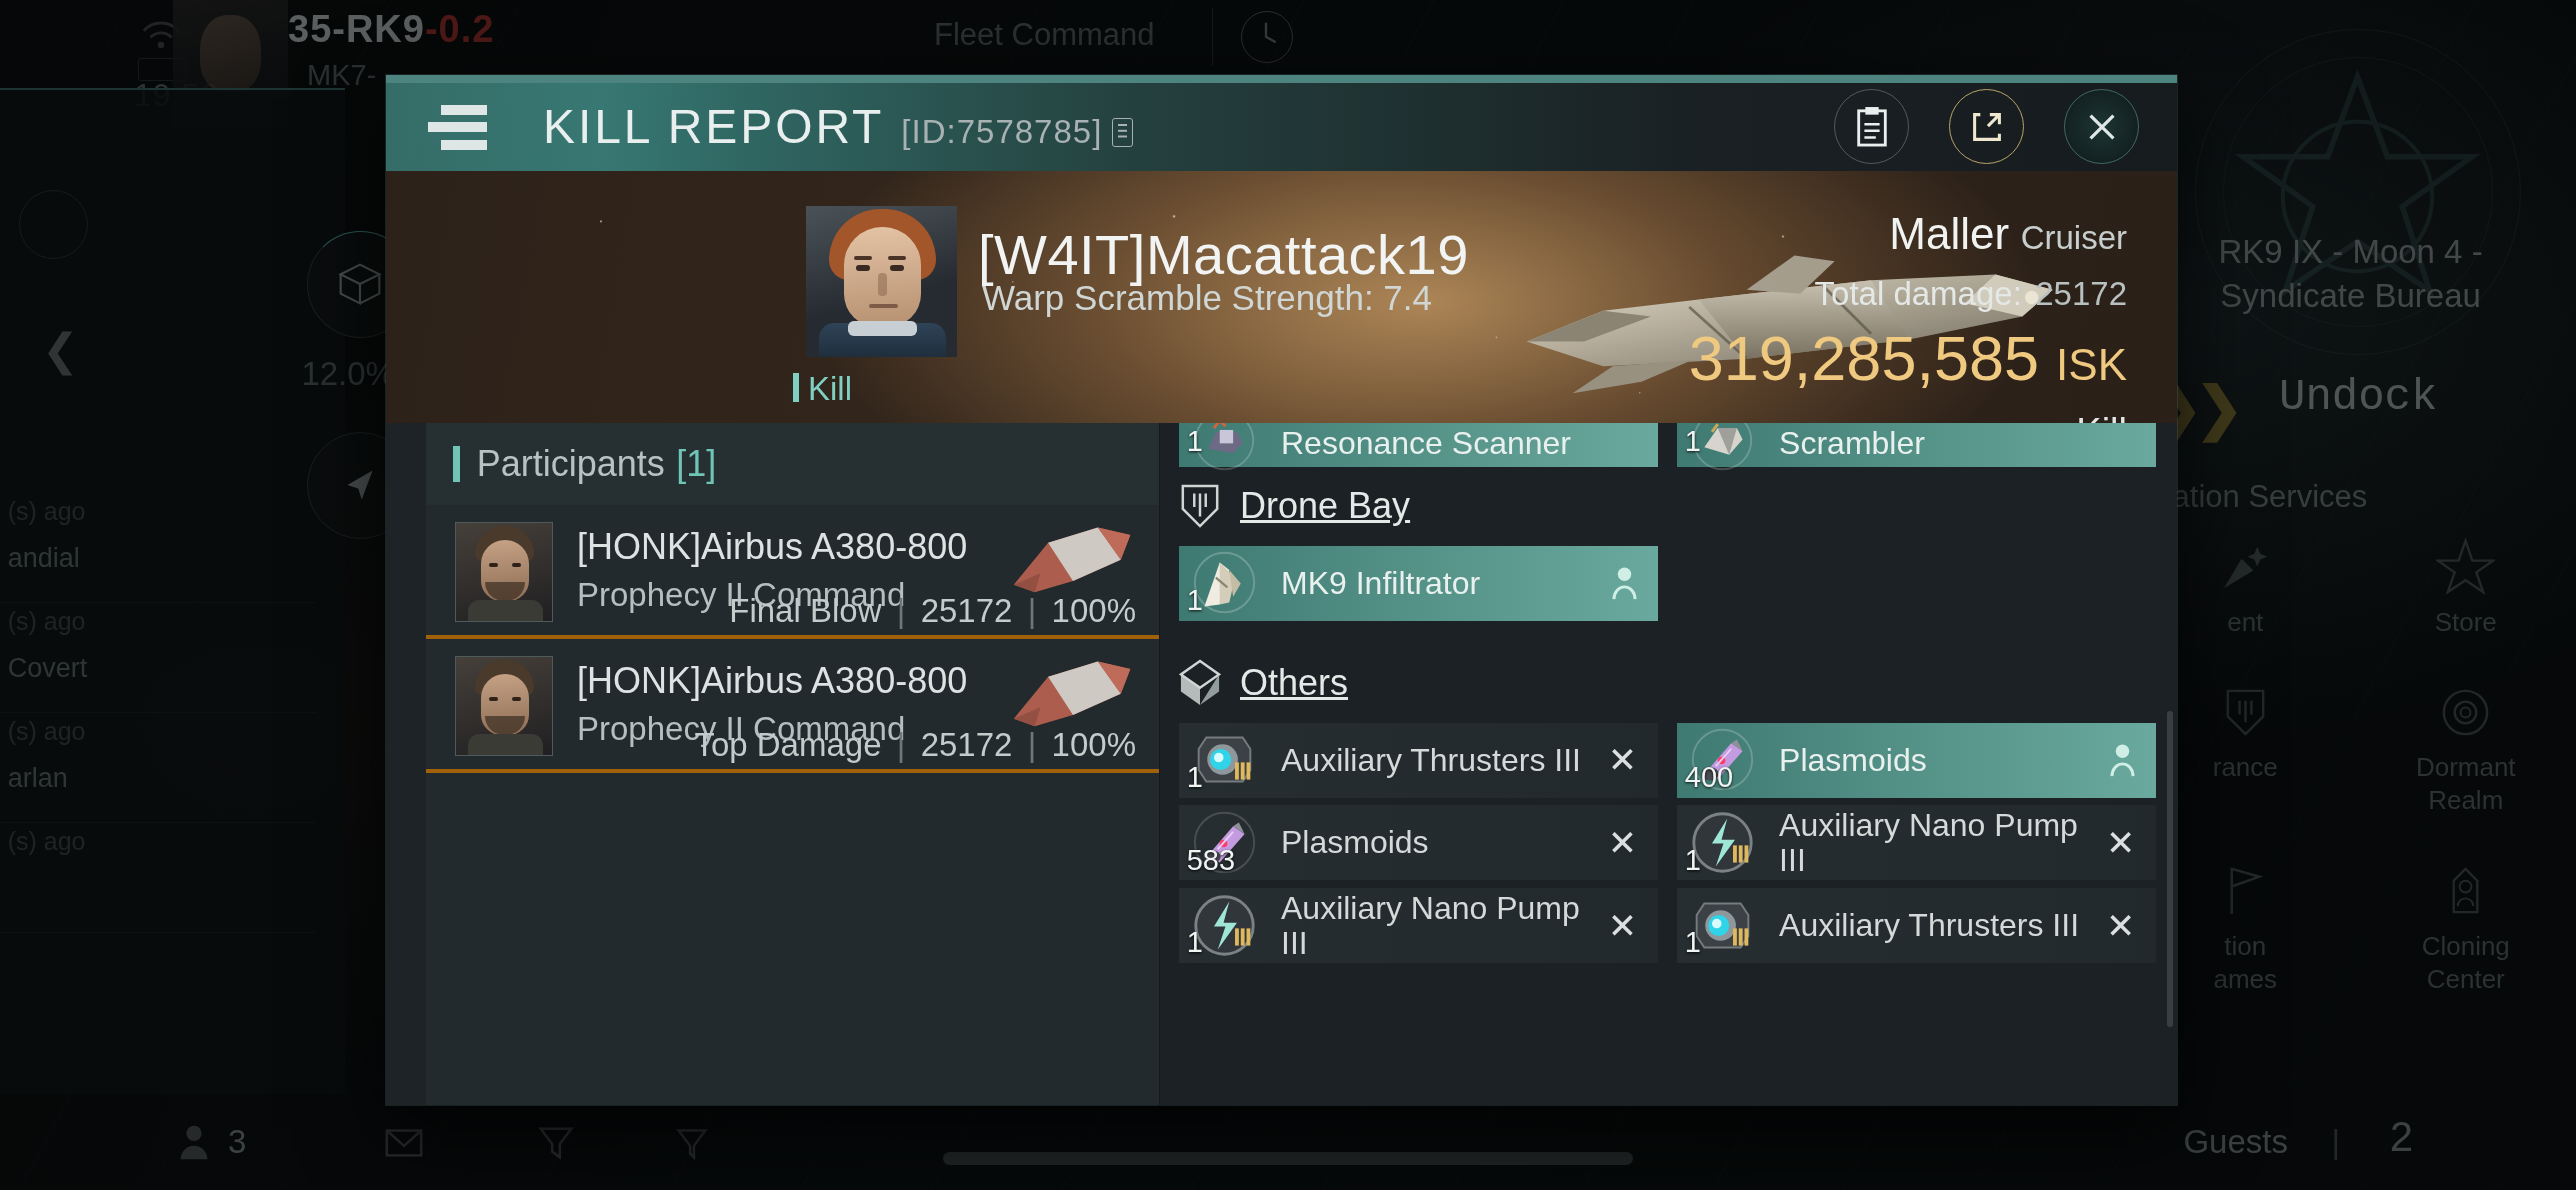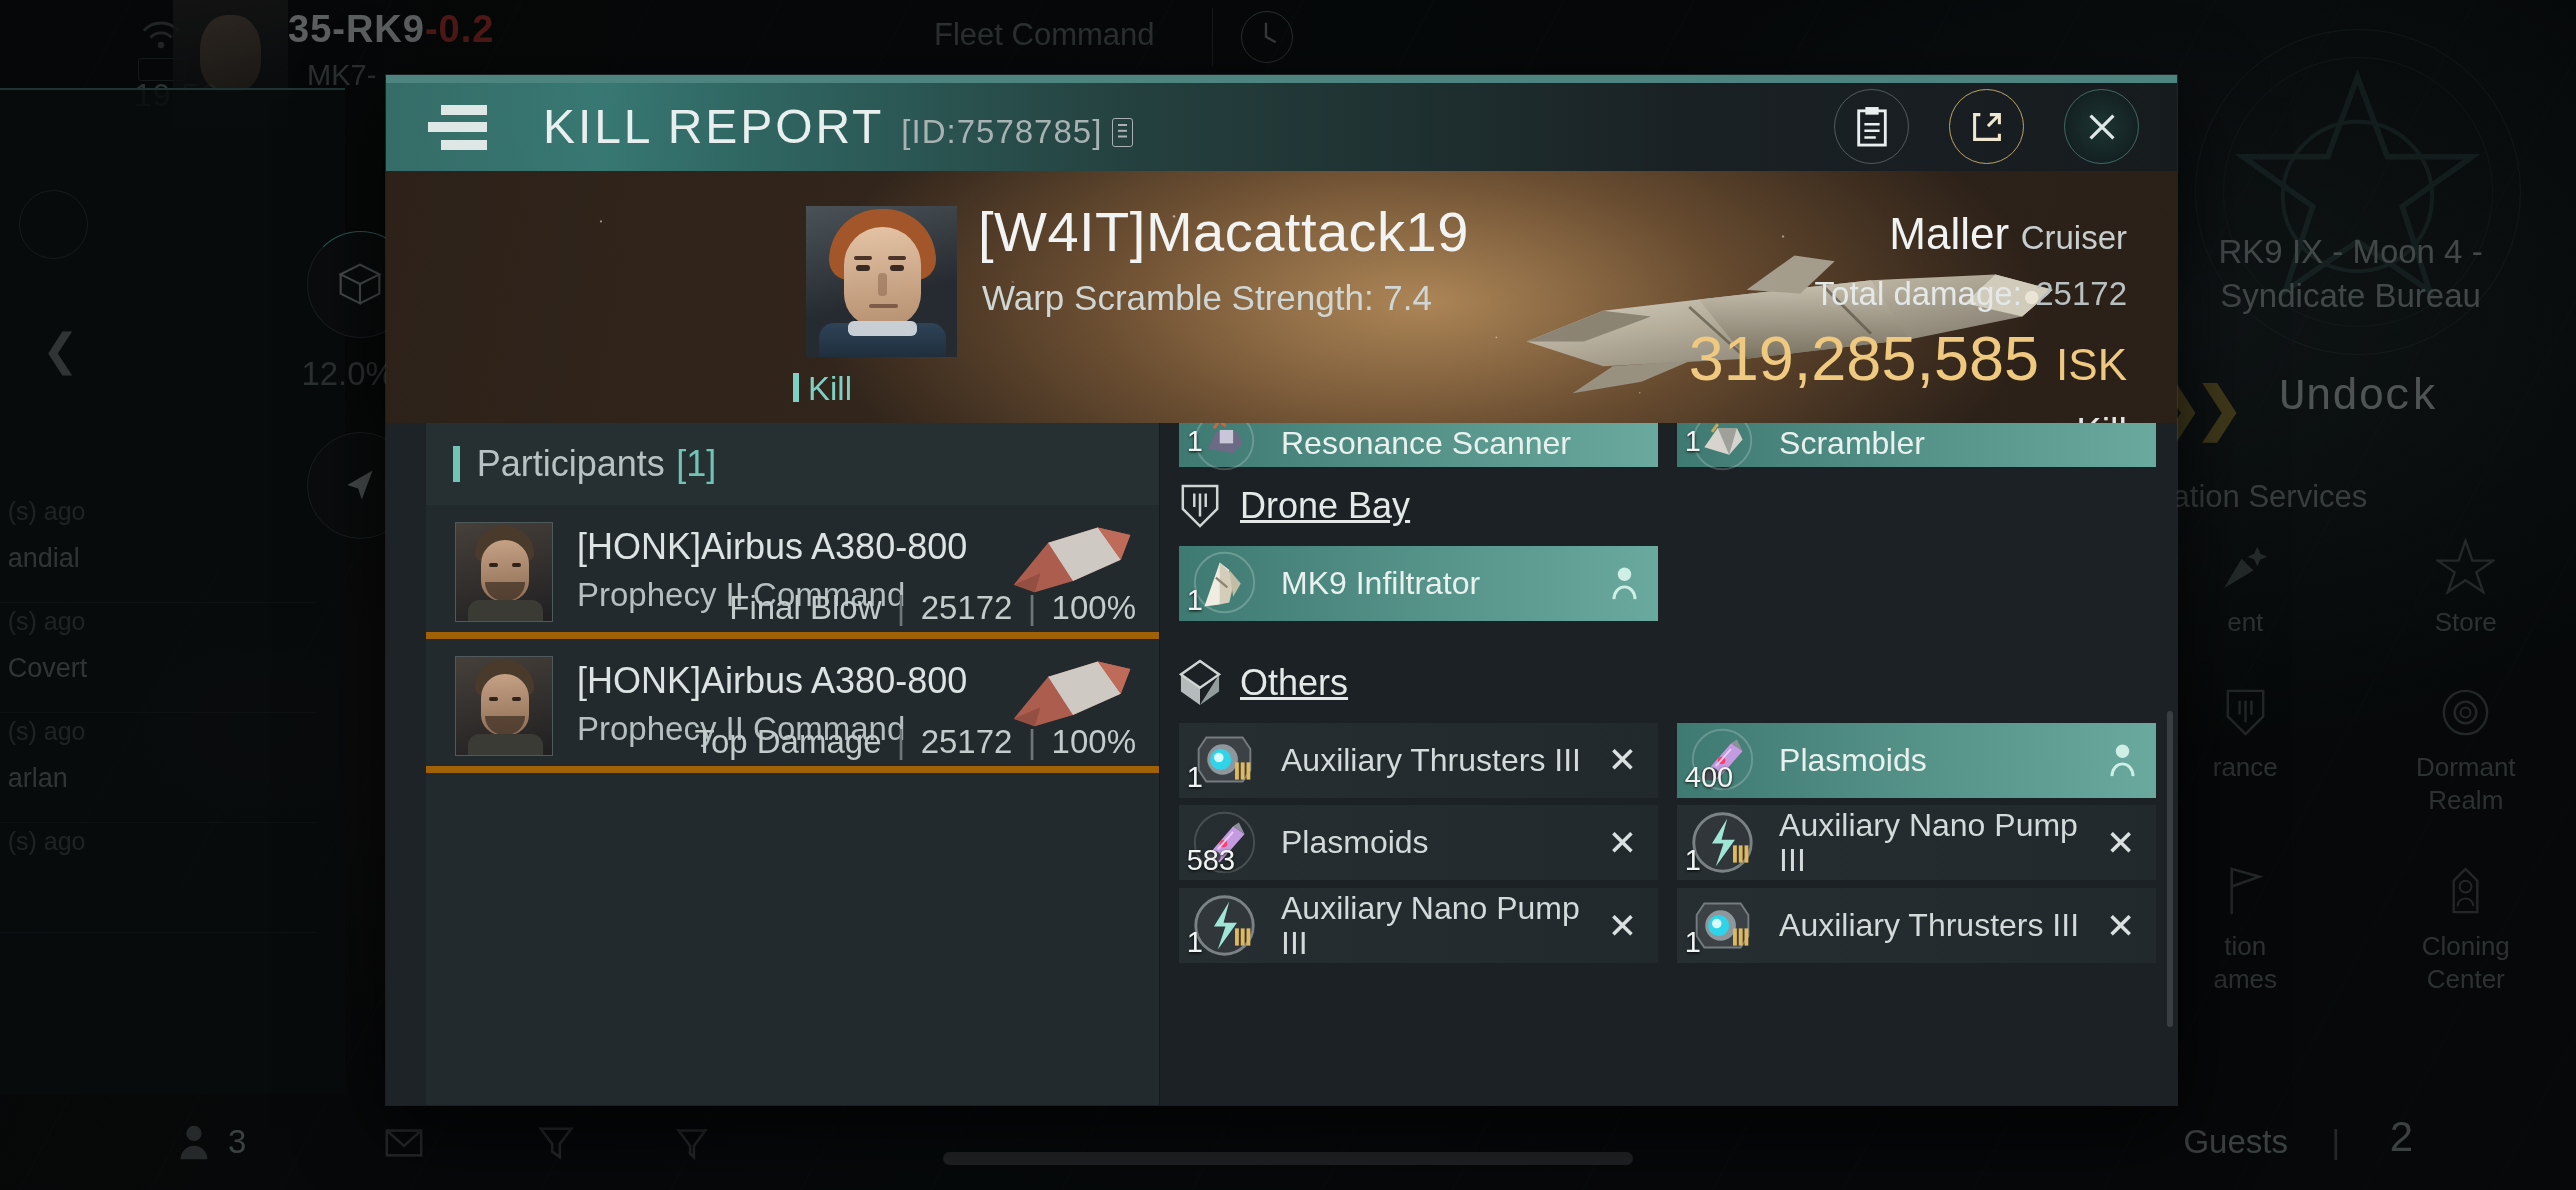--- a/index.html
+++ b/index.html
@@ -182,21 +182,21 @@
                       background:#3a2b22; border-radius:2.9px;}
   .v-portrait .eyeL{left:50px;} .v-portrait .eyeR{left:84px;}
   .v-portrait .brow{position:absolute; top:50px; width:18px;height:4.8px;background:#4a3327;border-radius:1.9px;}
   .v-portrait .browL{left:48px;} .v-portrait .browR{left:82px;}
   .v-portrait .nose{position:absolute;left:72px;top:67px;width:8.6px;height:23px;background:rgba(140,104,78,.55);border-radius:3.8px;}
   .v-portrait .mouth{position:absolute;left:63px;top:98px;width:29px;height:4.8px;background:#7e5a48;border-radius:2.9px;}
   .v-portrait .body{position:absolute;left:13.4px;top:117px;width:127px;height:38px;
                     background:linear-gradient(180deg,#2f4357,#1d2c3a); border-radius:15.3px 15.3px 0 0;}
   .v-portrait .collar{position:absolute;left:42px;top:115px;width:69px;height:15.3px;background:#c8cfd4;border-radius:5.8px;}
 
-  .v-name { position:absolute; left:592px; top:28px; font-size:56px; color:#f2f4f3; letter-spacing:0.5px;}
+  .v-name { position:absolute; left:592px; top:51px; font-size:56px; color:#f2f4f3; letter-spacing:0.5px;}
   .v-sub  { position:absolute; left:596px; top:107px; font-size:35px; color:#cfd6d4; }
   .kill-tag { position:absolute; left:422px; top:199px; font-size:33px; color:#7fcfc2; }
   .kill-tag::before{ content:''; position:absolute; left:-15.3px; top:3.8px; width:6.7px; height:29px; background:#7fcfc2;}
   .v-date { position:absolute; left:422px; top:247px; font-size:33px; color:#eef2f1; letter-spacing:0.5px;}
 
   .ship-art { position:absolute; left:1073px; top:27px; width:671px; height:220px; opacity:.96; }
 
   .r-shipname { position:absolute; right:50px; top:38px; font-size:44px; color:#f0f3f2; text-align:right; white-space:nowrap;}
   .r-shipname .cls { font-size:33px; color:#c7cecd; margin-left:11.5px; }
   .r-dmg { position:absolute; right:50px; top:104px; font-size:33px; color:#e4e9e8; text-align:right; white-space:nowrap;}
@@ -208,21 +208,21 @@
   
   .body-split { flex:1 1 auto; display:flex; min-height:0;padding-left:40px; }
   .left-col { width:734px; flex:0 0 auto; background:#222a2d; display:flex; flex-direction:column;
               border-right:1px solid #151a1c;}
   .parthdr { height:82px; flex:0 0 auto; display:flex; align-items:center; padding-left:27px;
              background:#262f32; }
   .parthdr .bar { width:6.7px; height:36px; background:#6fc4b6; margin-right:17px;}
   .parthdr .t { font-size:36px; color:#b9c2c2; }
   .parthdr .c { font-size:36px; color:#6fc4b6; margin-left:11.5px; }
 
-  .prow { height:134px; position:relative; border-bottom:7px solid #a16207; }
+  .prow { height:134px; position:relative; border-bottom:4px solid #a16207; }
   .prow .av { position:absolute; left:29px; top:17px; width:98px; height:100px;
               background:linear-gradient(165deg,#46403a,#201f21); border:1px solid #4f5a5c; overflow:hidden;}
   .prow .av .hair{position:absolute;left:19px;top:3.8px;width:59px;height:35px;border-radius:31px 31px 7.7px 7.7px;background:#4a3a2b;}
   .prow .av .face{position:absolute;left:25px;top:17px;width:48px;height:61px;border-radius:25px 25px 21px 21px;background:linear-gradient(175deg,#c6a285,#8d6d55);}
   .prow .av .eyeL,.prow .av .eyeR{position:absolute;top:40px;width:8.6px;height:4.8px;background:#2e2219;border-radius:1.9px;}
   .prow .av .eyeL{left:33px;} .prow .av .eyeR{left:56px;}
   .prow .av .beard{position:absolute;left:29px;top:59px;width:40px;height:19px;border-radius:0 0 19px 19px;background:rgba(50,38,28,.65);}
   .prow .av .body{position:absolute;left:11.5px;top:77px;width:75px;height:25px;background:#3a3b35;border-radius:11.5px 11.5px 0 0;}
   .prow .nm { position:absolute; left:151px; top:21px; font-size:36px; color:#dde3e2; }
   .prow .sh { position:absolute; left:151px; top:71px; font-size:33px; color:#b6bfc0; }

